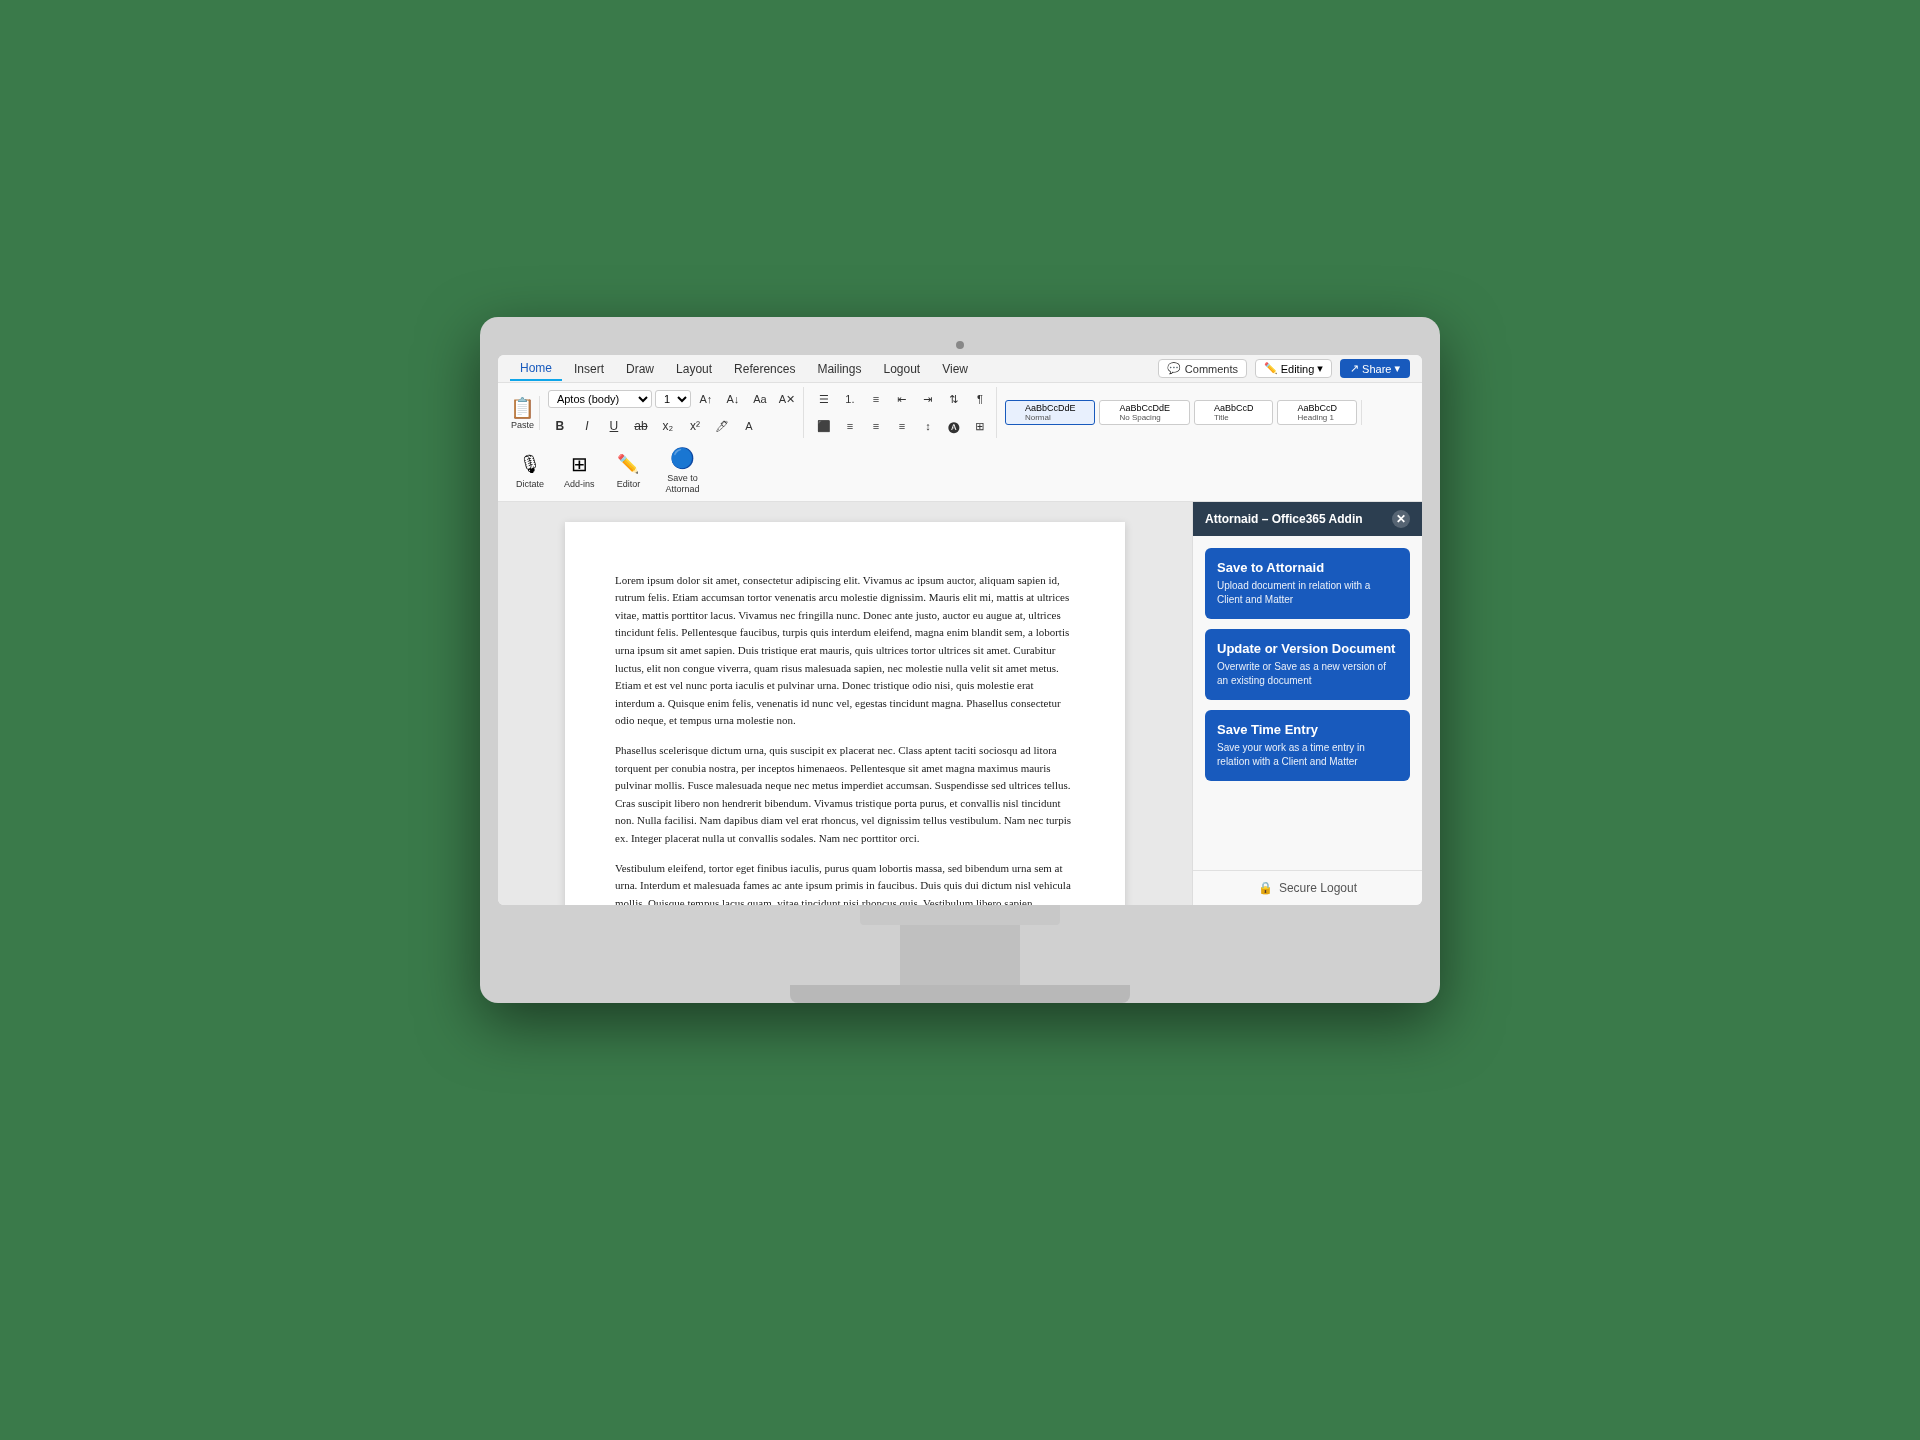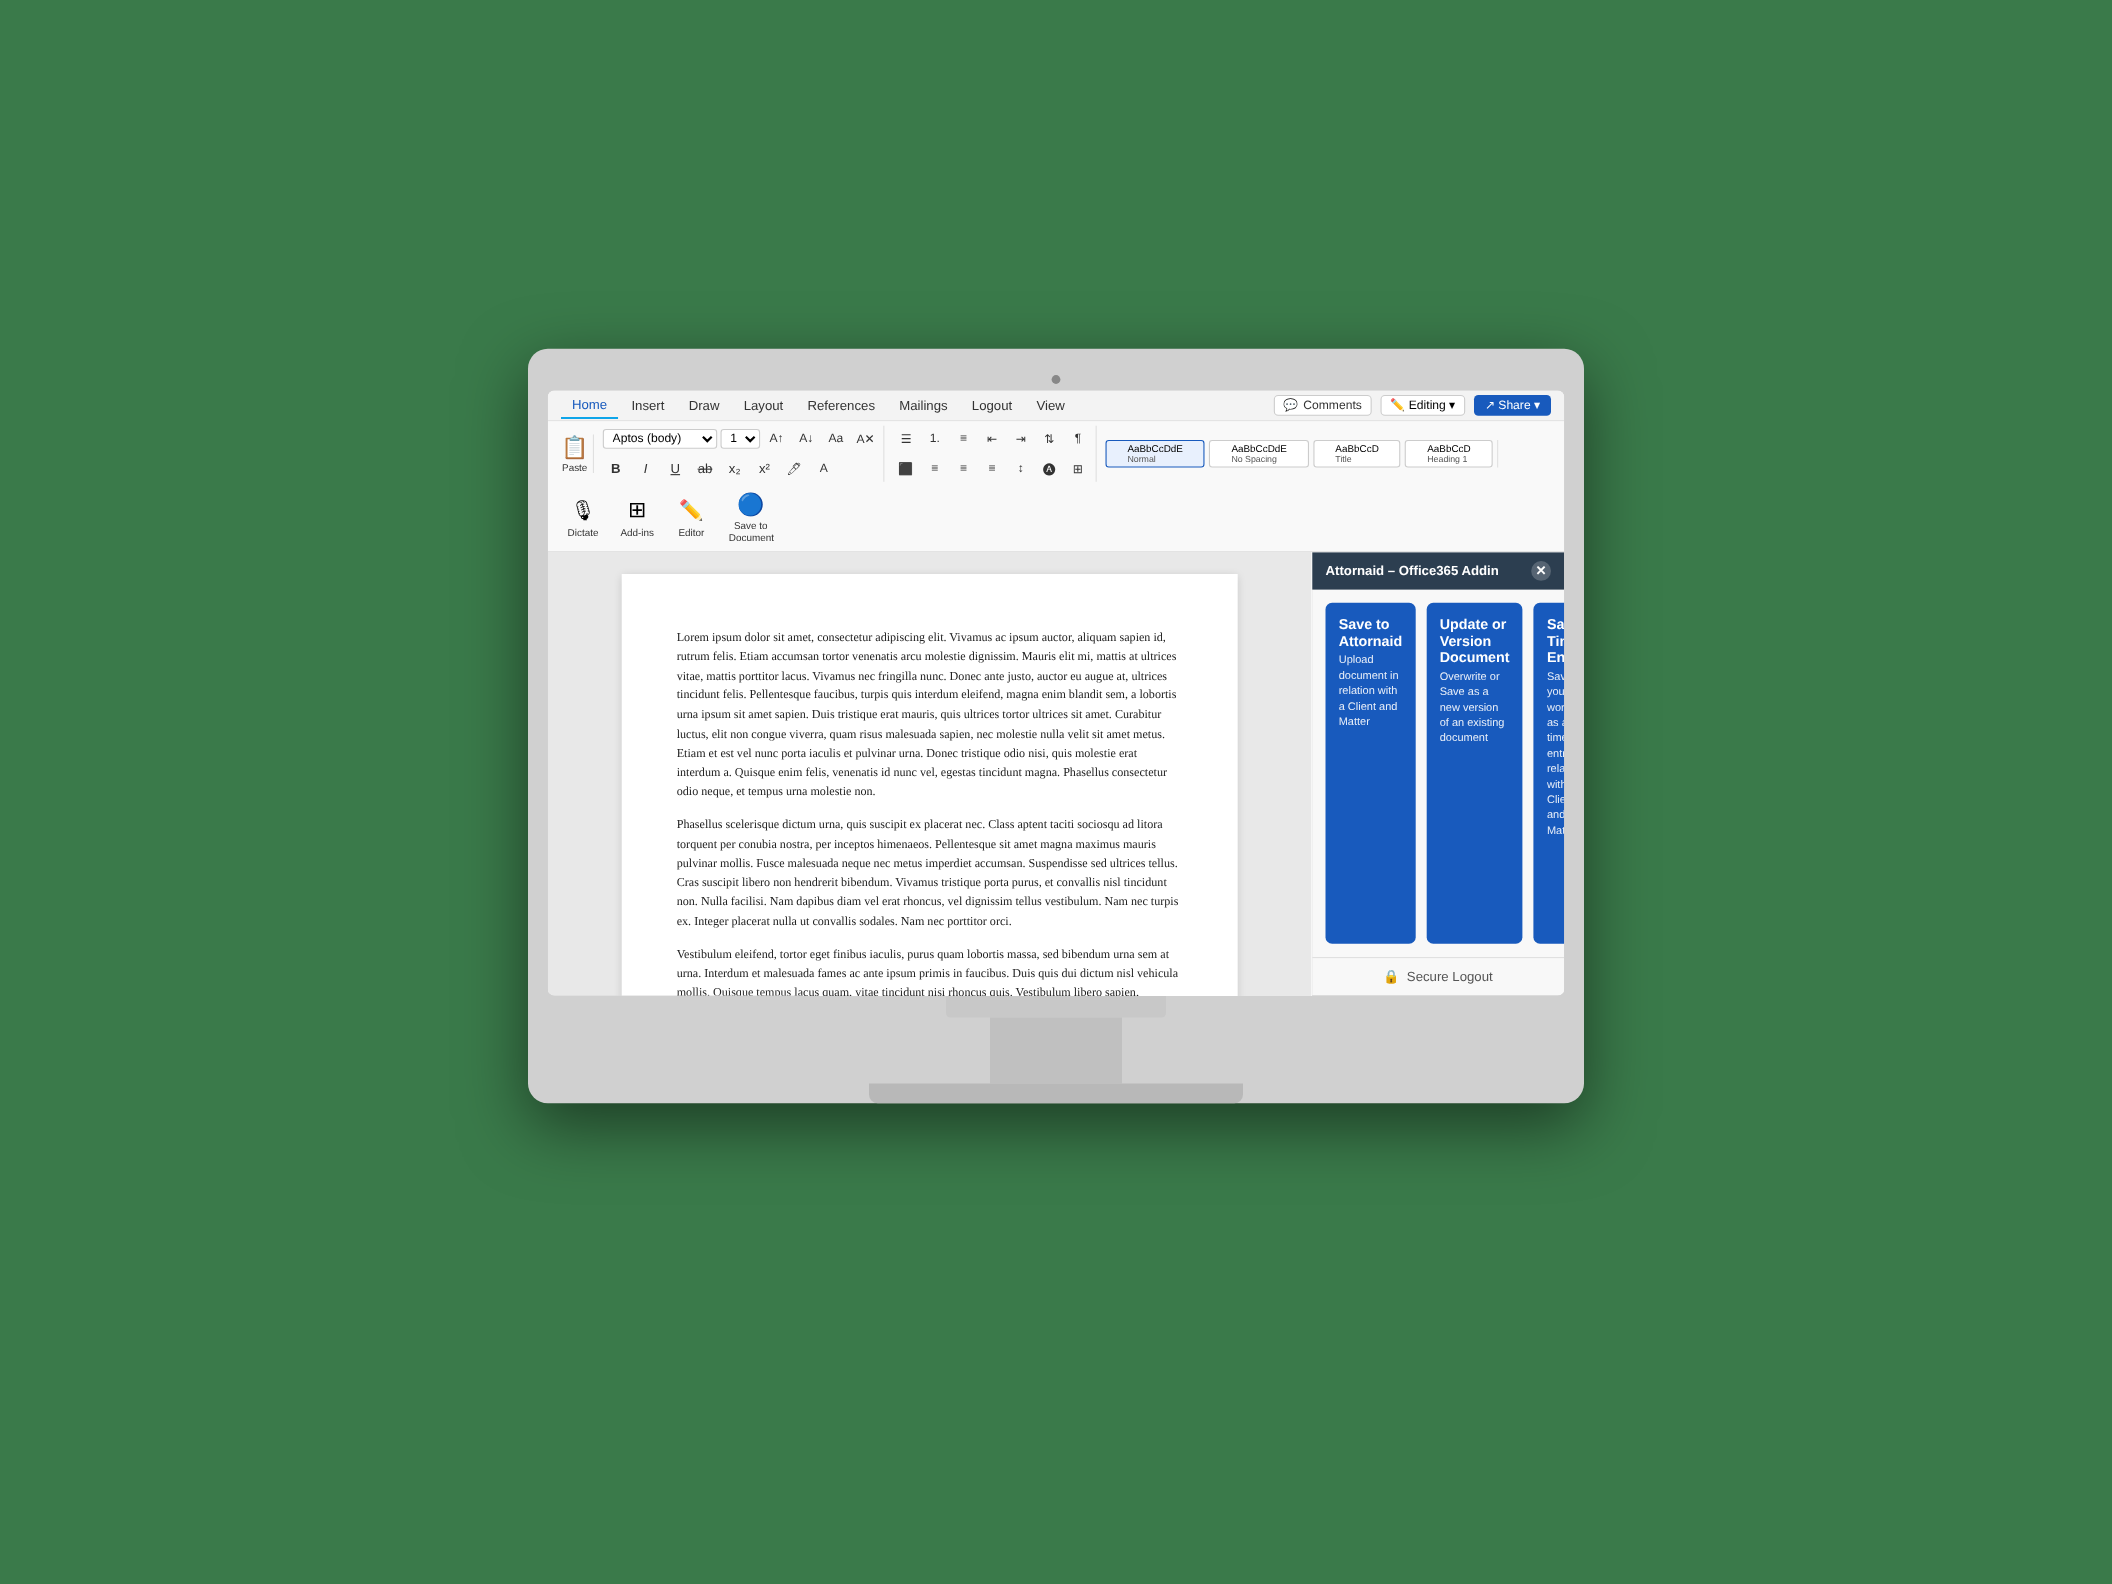--- a/index.html
+++ b/index.html
@@ -371,21 +371,21 @@
       justify-content: center;
       border-radius: 50%;
       background: rgba(255,255,255,0.2);
       font-size: 12px;
     }
 
     .panel-content {
       flex: 1;
       padding: 12px;
       display: flex;
-      flex-direction: row;
+      flex-direction: column;
       gap: 10px;
     }
 
     .panel-card {
       background: #185abd;
       color: white;
       border-radius: 6px;
       padding: 12px;
       cursor: pointer;
     }
@@ -541,21 +541,21 @@
             <div class="ribbon-icon-btn">
               <div class="icon-img" style="font-size:20px;">⊞</div>
               <div class="icon-label">Add-ins</div>
             </div>
             <div class="ribbon-icon-btn">
               <div class="icon-img" style="font-size:18px;">✏️</div>
               <div class="icon-label">Editor</div>
             </div>
             <div class="ribbon-icon-btn">
               <div class="icon-img" style="font-size:20px;">🔵</div>
-              <div class="icon-label" style="max-width:40px;text-align:center;line-height:1.2;">Save to Document</div>
+              <div class="icon-label" style="max-width:40px;text-align:center;line-height:1.2;">Save to Attornad</div>
             </div>
           </div>
         </div>
       </div>
 
       <div class="doc-area">
         <div class="doc-page-area">
           <div class="doc-page">
             <p>Lorem ipsum dolor sit amet, consectetur adipiscing elit. Vivamus ac ipsum auctor, aliquam sapien id, rutrum felis. Etiam accumsan tortor venenatis arcu molestie dignissim. Mauris elit mi, mattis at ultrices vitae, mattis porttitor lacus. Vivamus nec fringilla nunc. Donec ante justo, auctor eu augue at, ultrices tincidunt felis. Pellentesque faucibus, turpis quis interdum eleifend, magna enim blandit sem, a lobortis urna ipsum sit amet sapien. Duis tristique erat mauris, quis ultrices tortor ultrices sit amet. Curabitur luctus, elit non congue viverra, quam risus malesuada sapien, nec molestie nulla velit sit amet metus. Etiam et est vel nunc porta iaculis et pulvinar urna. Donec tristique odio nisi, quis molestie erat interdum a. Quisque enim felis, venenatis id nunc vel, egestas tincidunt magna. Phasellus consectetur odio neque, et tempus urna molestie non.</p>
             <p>Phasellus scelerisque dictum urna, quis suscipit ex placerat nec. Class aptent taciti sociosqu ad litora torquent per conubia nostra, per inceptos himenaeos. Pellentesque sit amet magna maximus mauris pulvinar mollis. Fusce malesuada neque nec metus imperdiet accumsan. Suspendisse sed ultrices tellus. Cras suscipit libero non hendrerit bibendum. Vivamus tristique porta purus, et convallis nisl tincidunt non. Nulla facilisi. Nam dapibus diam vel erat rhoncus, vel dignissim tellus vestibulum. Nam nec turpis ex. Integer placerat nulla ut convallis sodales. Nam nec porttitor orci.</p>

